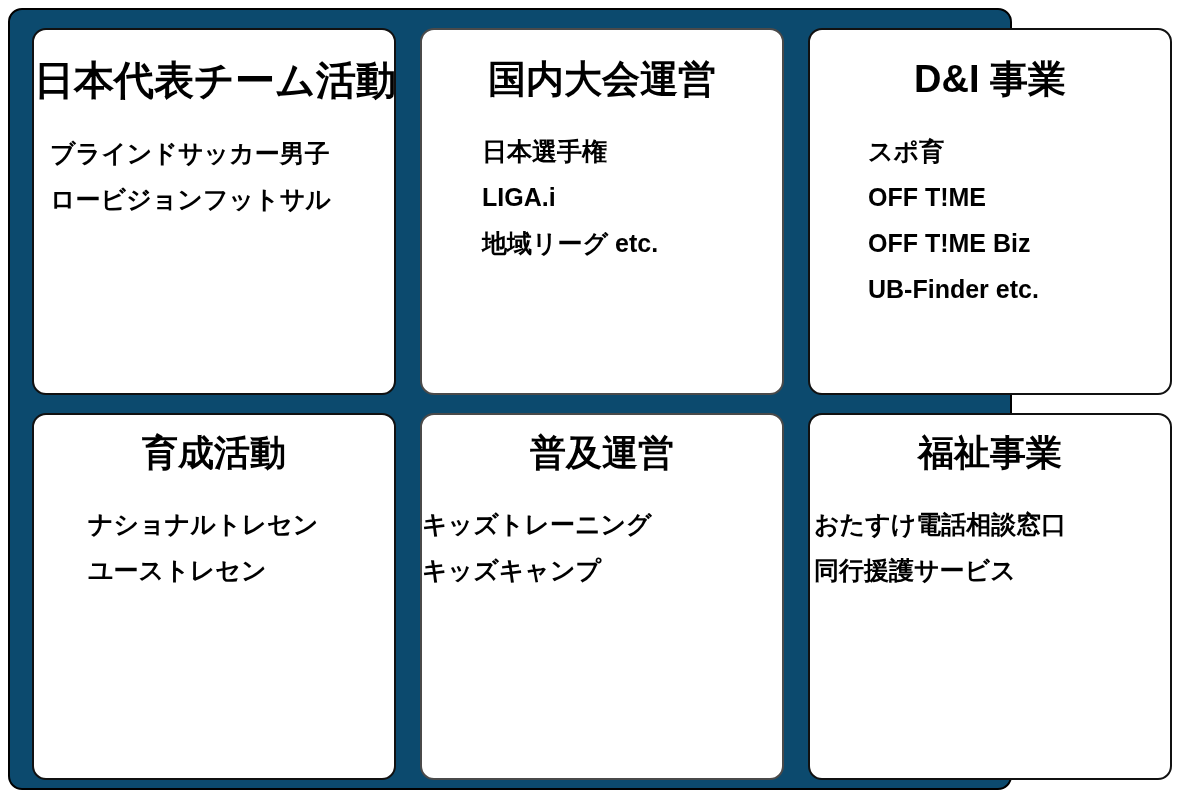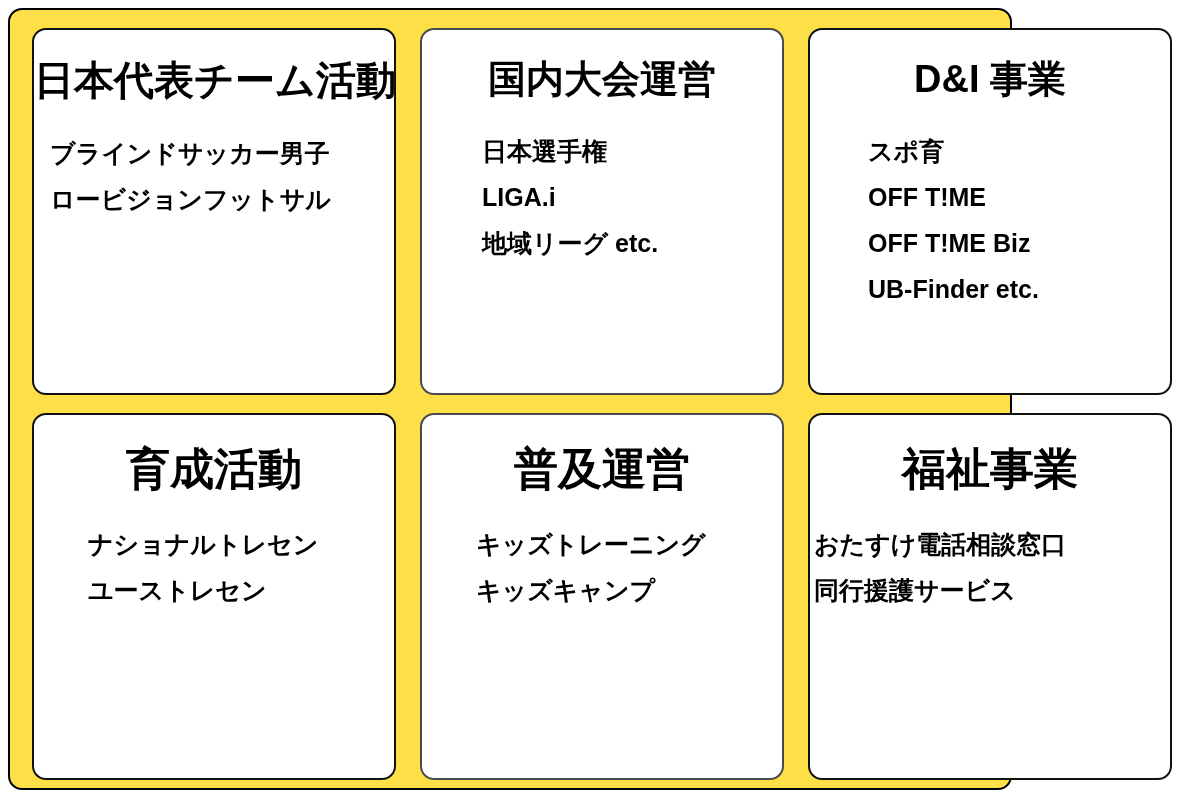--- a/index.html
+++ b/index.html
@@ -17,21 +17,21 @@
 
   #frame {
     position: absolute;
     left: 8px;
     top: 8px;
     width: 1004px;
     height: 782px;
     box-sizing: border-box;
     border: 2px solid #000000;
     border-radius: 14px;
-    background: #fde047;
+    background: #0c4a6e;
   }
 
   #grid {
     position: absolute;
     left: 22px;
     top: 18px;
     width: 1140px;
     height: 752px;
     display: grid;
     grid-template-columns: 1fr 1fr 1fr;
@@ -58,22 +58,22 @@
     line-height: 1;
     white-space: nowrap;
   }
 
   
   .row-top .card-title {
     font-size: 38px;
     margin-top: 30px;
   }
   .row-bottom .card-title {
-    font-size: 44px;
-    margin-top: 32px;
+    font-size: 36px;
+    margin-top: 20px;
   }
 
   .card-items {
     list-style: none;
     margin: 0;
     padding: 0;
     font-size: 25px;
     font-weight: 600;
     line-height: 46px;
   }
@@ -87,21 +87,21 @@
 
   .card-item {
     white-space: nowrap;
   }
 
   
   .card-1 .card-items { padding-left: 16px; }
   .card-2 .card-items { padding-left: 60px; }
   .card-3 .card-items { padding-left: 58px; }
   .card-4 .card-items { padding-left: 54px; }
-  .card-5 .card-items { padding-left: 54px; }
+  .card-5 .card-items { }
   .card-6 .card-items { padding-left: 4px; }
 
   .card-1 .card-title { font-size: 40px; }
   .card-3 .card-title { font-size: 38px; }
 </style>
 </head>
 <body>
 
 <div id="frame">
   <div id="grid">

